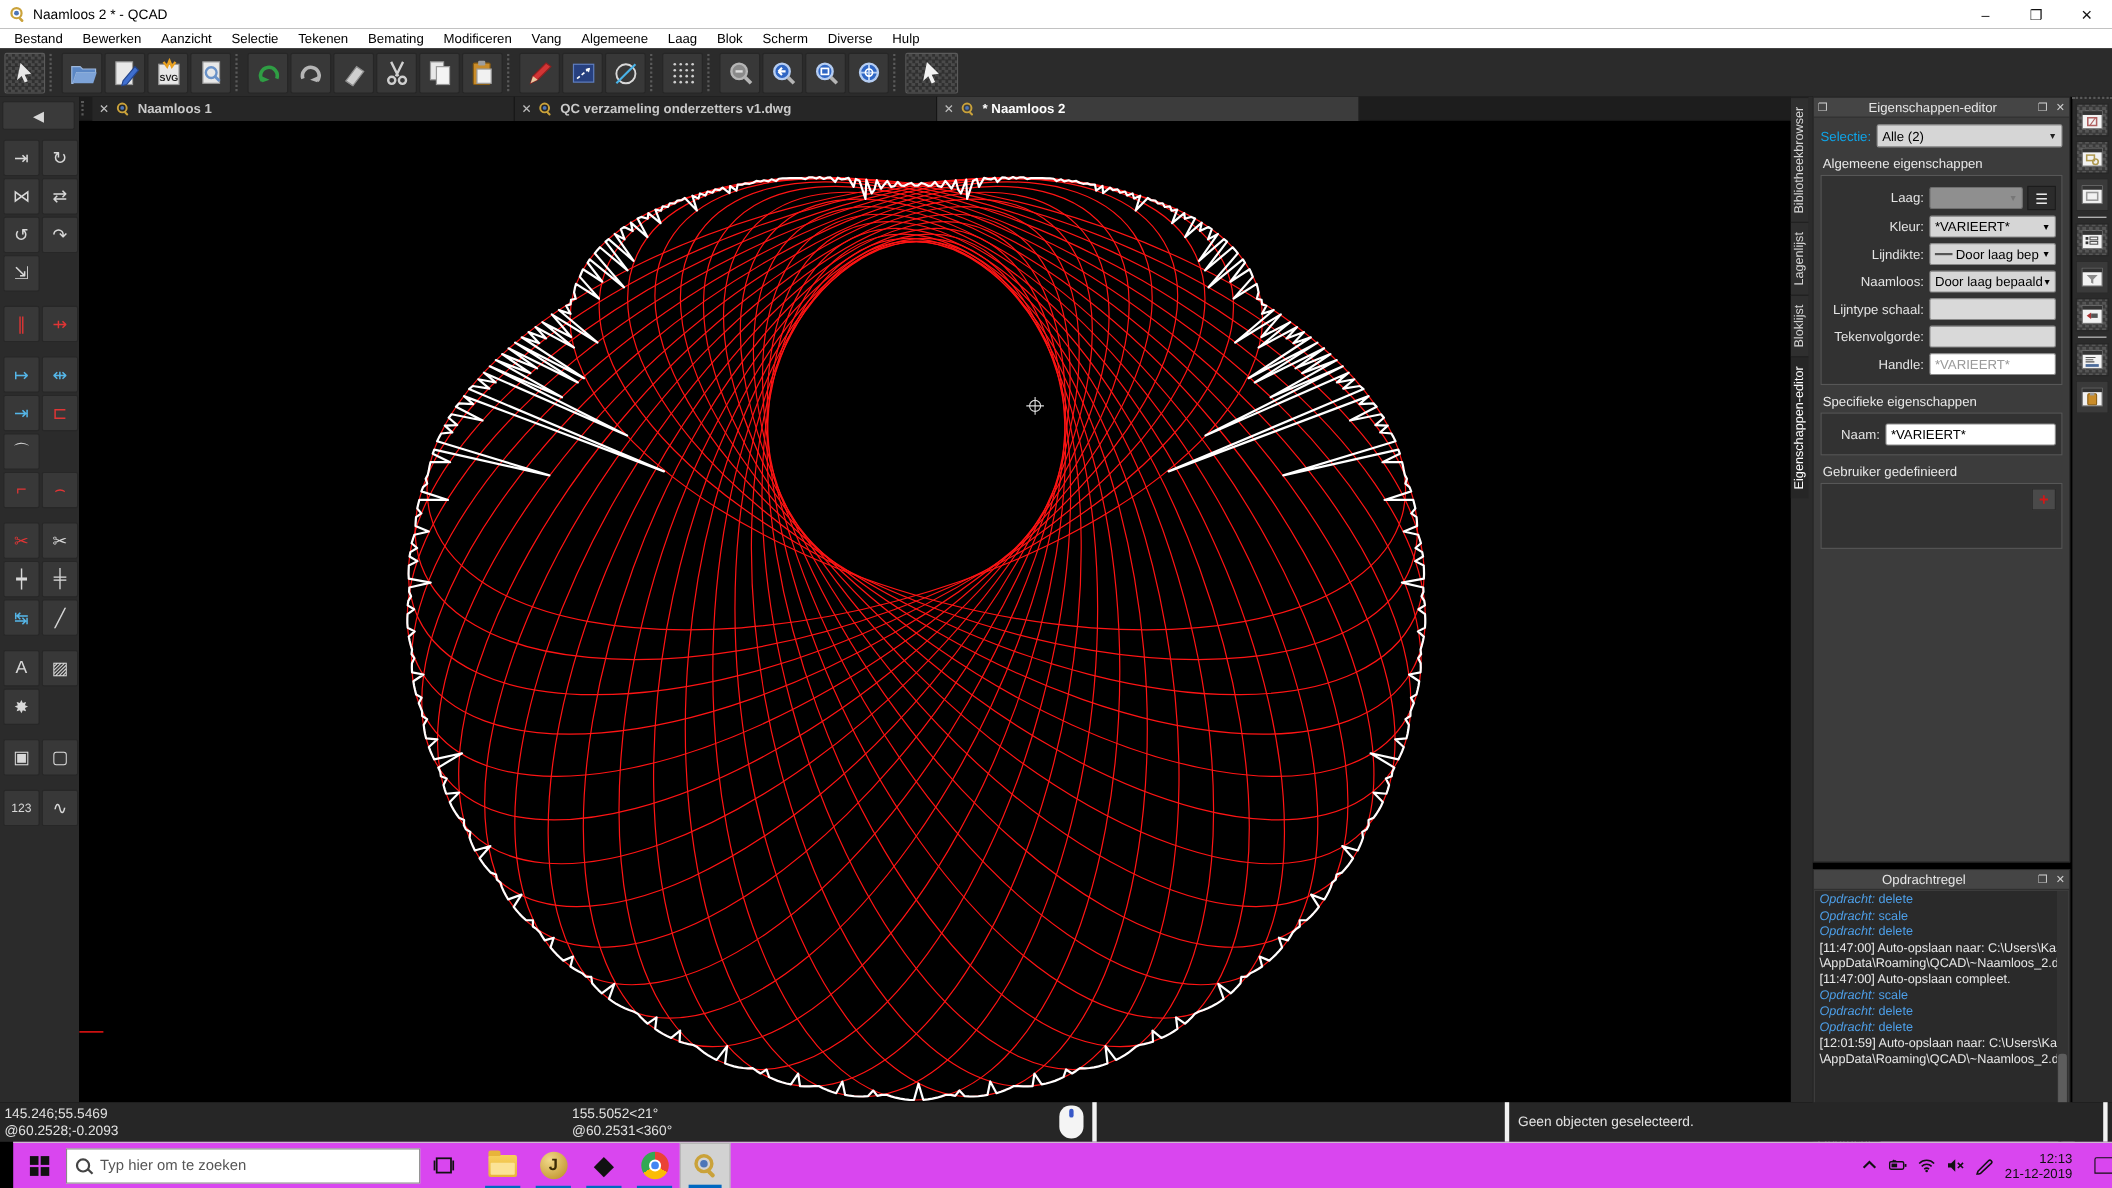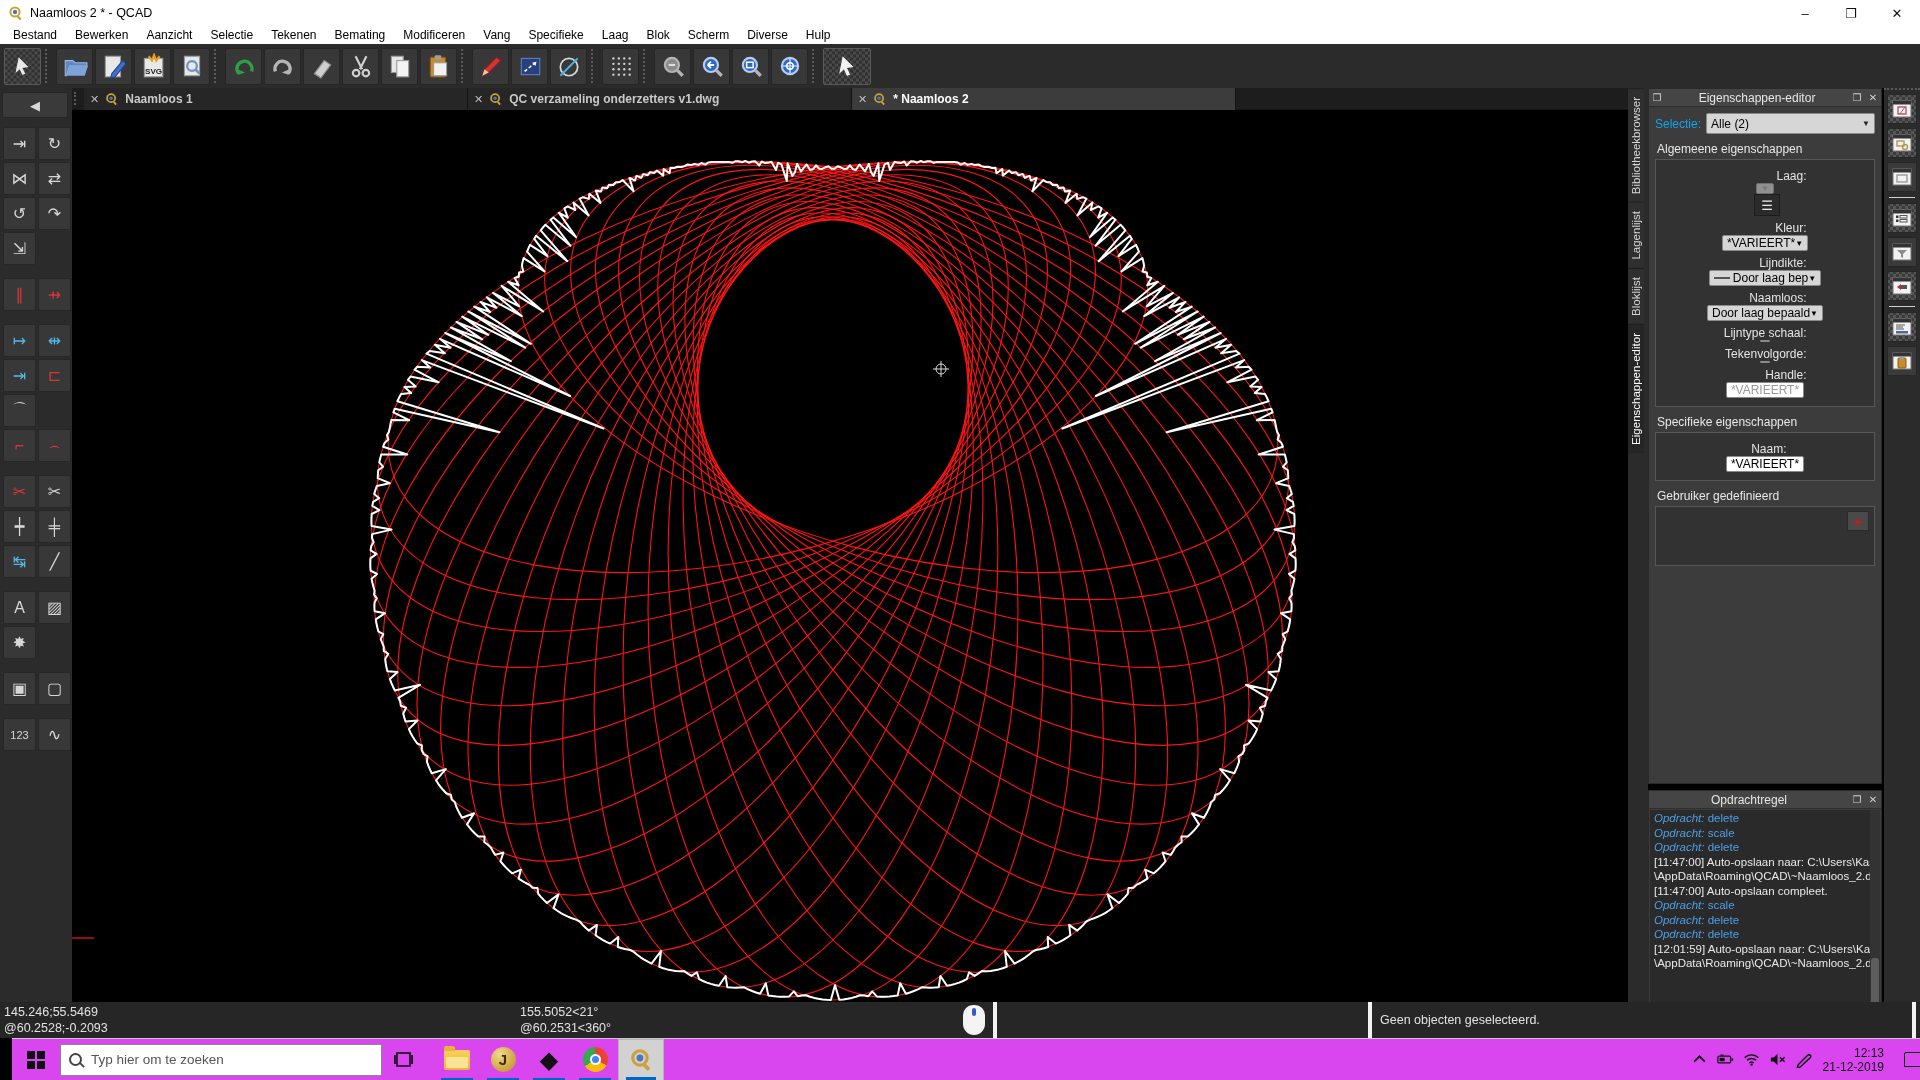--- a/index.html
+++ b/index.html
@@ -59,21 +59,21 @@
   .dock-title .dtext { flex:1; text-align:center; font-size:12px; color:#e6e6e6; }
   .dock-title .dbtn { width:16px; color:#cfcfcf; font-size:10px; text-align:center; }
 
   .props { left:1648px; top:88px; width:234px; height:696px; }
   .prow { display:flex; align-items:center; margin:6px 6px 0 6px; }
   .plabel { font-size:12px; color:#0ea5e9; margin-right:5px; }
   .dropdown { flex:1; height:21px; background:#d6d6d6; border:1px solid #8a8a8a; border-radius:2px; font-size:12px; color:#000; display:flex; align-items:center; padding:0 4px; }
   .dropdown .arrow { margin-left:auto; font-size:8px; color:#222; }
   .section { font-size:12px; color:#e8e8e8; margin:8px 8px 3px 8px; }
   .groupbox { background:#323232; border:1px solid #575757; margin:0 6px; padding:4px 5px 8px 5px; }
-  .frow { display:flex; align-items:center; margin-top:5px;flex-direction:column; }
+  .frow { display:flex; align-items:center; margin-top:5px; }
   .flabel { width:88px; text-align:right; font-size:12px; color:#e4e4e4; margin-right:5px; white-space:nowrap; }
   .ffield { flex:1; height:20px; font-size:12px; display:flex; align-items:center; padding:0 4px; border-radius:2px; overflow:hidden; white-space:nowrap; }
   .f-drop { background:#d6d6d6; border:1px solid #8a8a8a; color:#000; }
   .f-drop .arrow { margin-left:auto; font-size:8px; }
   .f-dis { background:#8f8f8f; border:1px solid #6f6f6f; color:#666; }
   .f-inp { background:#d9d9d9; border:1px solid #8a8a8a; color:#000; }
   .f-white { background:#ffffff; border:1px solid #8a8a8a; color:#000; }
   .f-ghost { background:#ffffff; border:1px solid #8a8a8a; color:#9a9a9a; }
   .hamb { width:26px; height:22px; margin-left:4px; background:#2b2b2b; border:1px solid #1c1c1c; color:#e8e8e8; display:flex; align-items:center; justify-content:center; font-size:13px; }
   .plusbtn { width:22px; height:20px; background:#4a4a4a; border:1px solid #2a2a2a; color:#d01818; font-size:15px; font-weight:bold; display:flex; align-items:center; justify-content:center; margin-left:auto; }
@@ -154,21 +154,21 @@
 
   <div class="menubar" id="menubar">
       <div class="menu-item">Bestand</div>
       <div class="menu-item">Bewerken</div>
       <div class="menu-item">Aanzicht</div>
       <div class="menu-item">Selectie</div>
       <div class="menu-item">Tekenen</div>
       <div class="menu-item">Bemating</div>
       <div class="menu-item">Modificeren</div>
       <div class="menu-item">Vang</div>
-      <div class="menu-item">Specifieke</div>
+      <div class="menu-item">Algemeene</div>
       <div class="menu-item">Laag</div>
       <div class="menu-item">Blok</div>
       <div class="menu-item">Scherm</div>
       <div class="menu-item">Diverse</div>
       <div class="menu-item">Hulp</div>
     </div>
 
   <div class="toolbar" id="toolbar">
       <div class="tbtn pressed">
         <svg viewBox="0 0 24 24">

